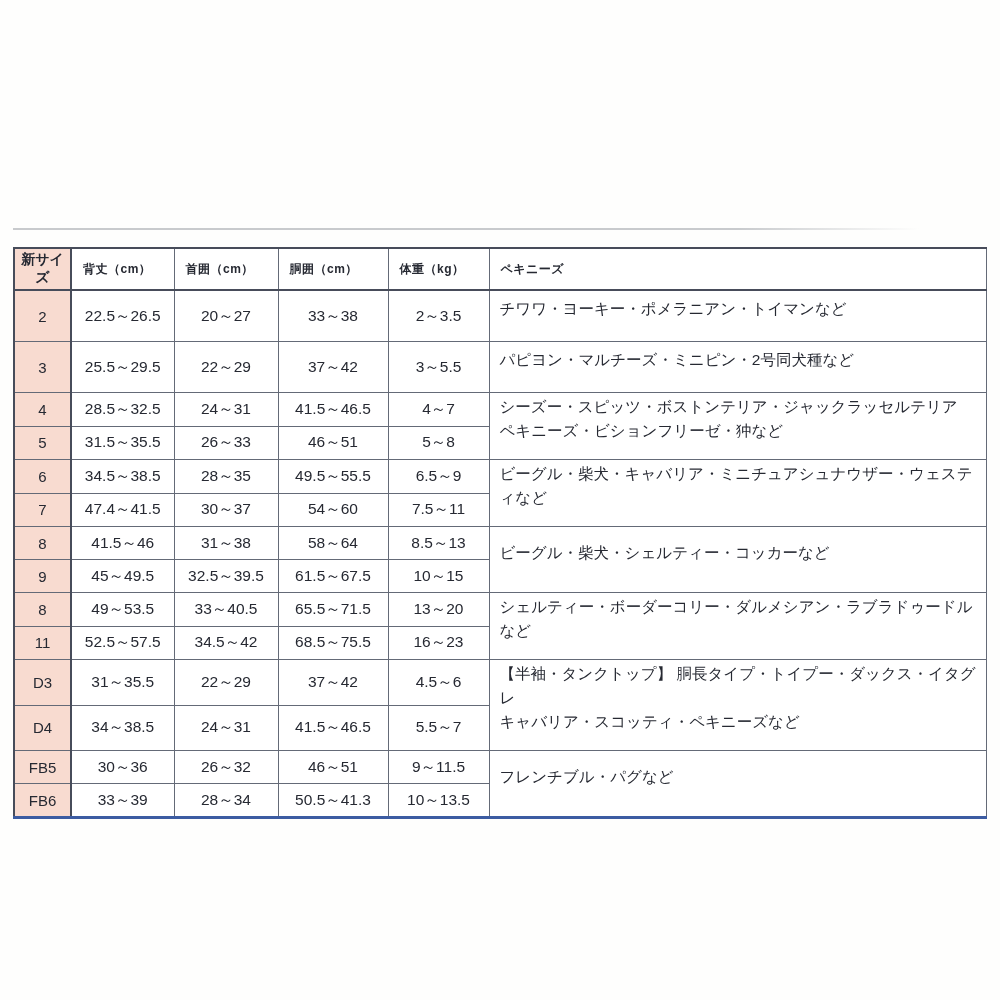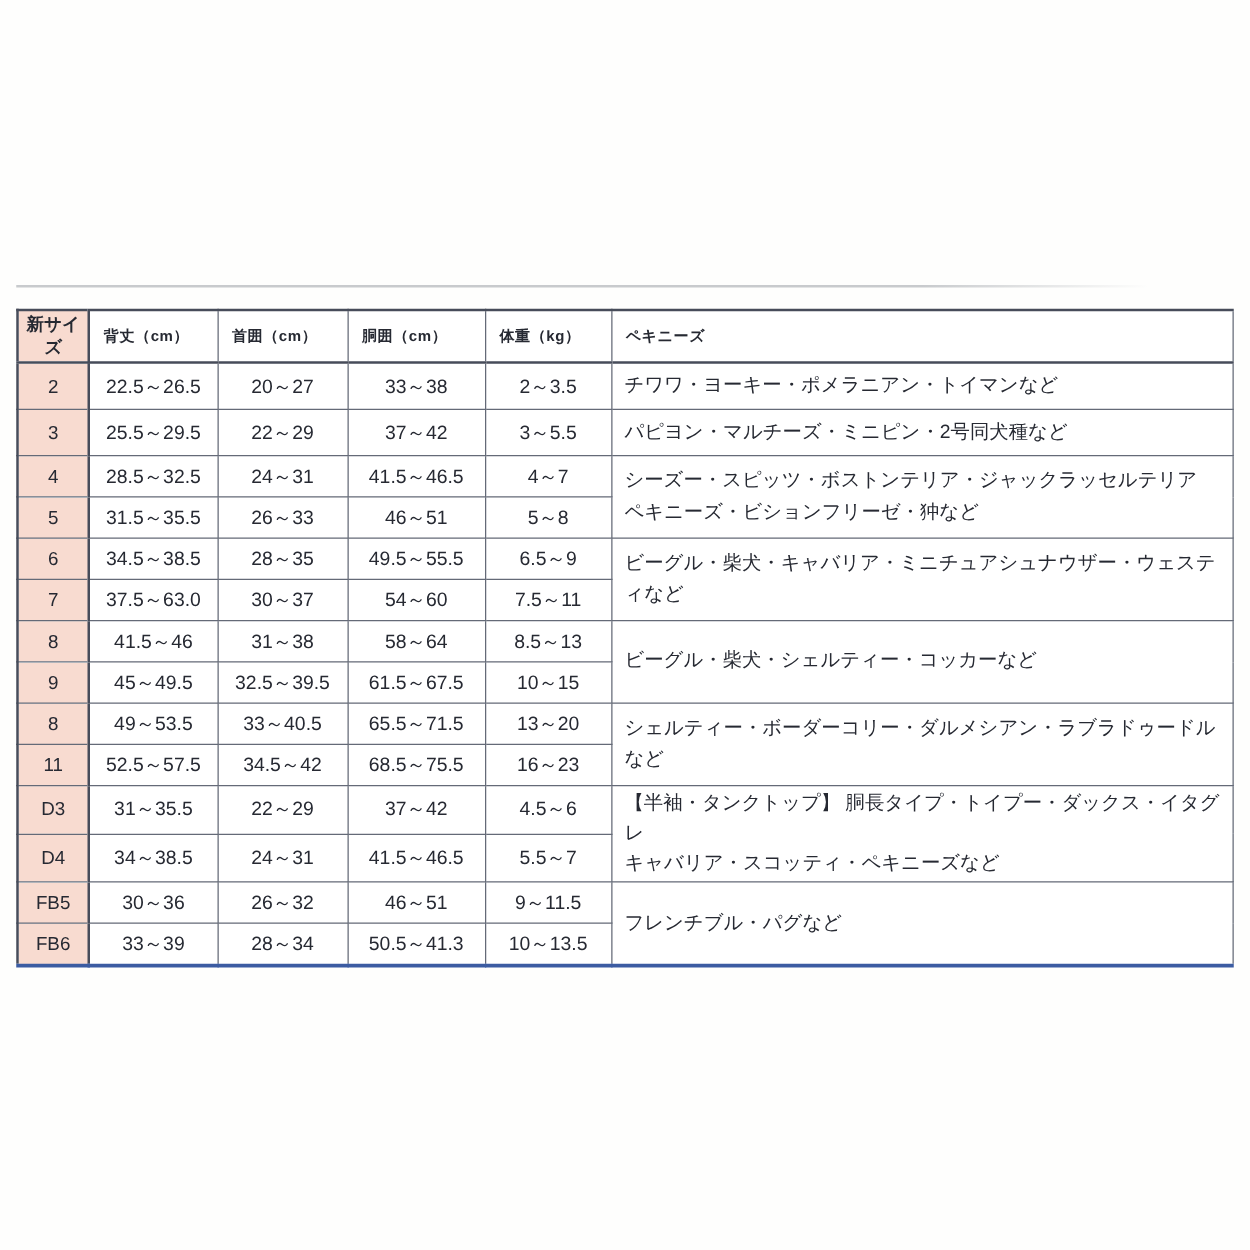--- a/index.html
+++ b/index.html
@@ -50,21 +50,21 @@
     text-align:center;
     padding:0;
   }
   .size-chart tbody td.size{
     background:#f8dbd0;
     border-right:2px solid #474c5a;
     font-size:15px;
   }
   .size-chart tbody td.breed{
     text-align:left;
-    padding:2px 8px 2px 10px;
+    padding:2px 8px 16px 10px;
     white-space:pre-line;
     line-height:1.55;
     font-size:15.5px;
   }
 </style>
 </head>
 <body>
 
 <div class="canvas">
   <div class="scan-line"></div>
@@ -124,21 +124,21 @@
         <tr>
           <td class="size">6</td>
           <td class="num">34.5～38.5</td>
           <td class="num">28～35</td>
           <td class="num">49.5～55.5</td>
           <td class="num">6.5～9</td>
           <td class="breed" rowspan="2">ビーグル・柴犬・キャバリア・ミニチュアシュナウザー・ウェスティなど</td>
         </tr>
         <tr>
           <td class="size">7</td>
-          <td class="num">37.5～63.0</td>
+          <td class="num">47.4～41.5</td>
           <td class="num">30～37</td>
           <td class="num">54～60</td>
           <td class="num">7.5～11</td>
         </tr>
         <tr>
           <td class="size">8</td>
           <td class="num">41.5～46</td>
           <td class="num">31～38</td>
           <td class="num">58～64</td>
           <td class="num">8.5～13</td>

